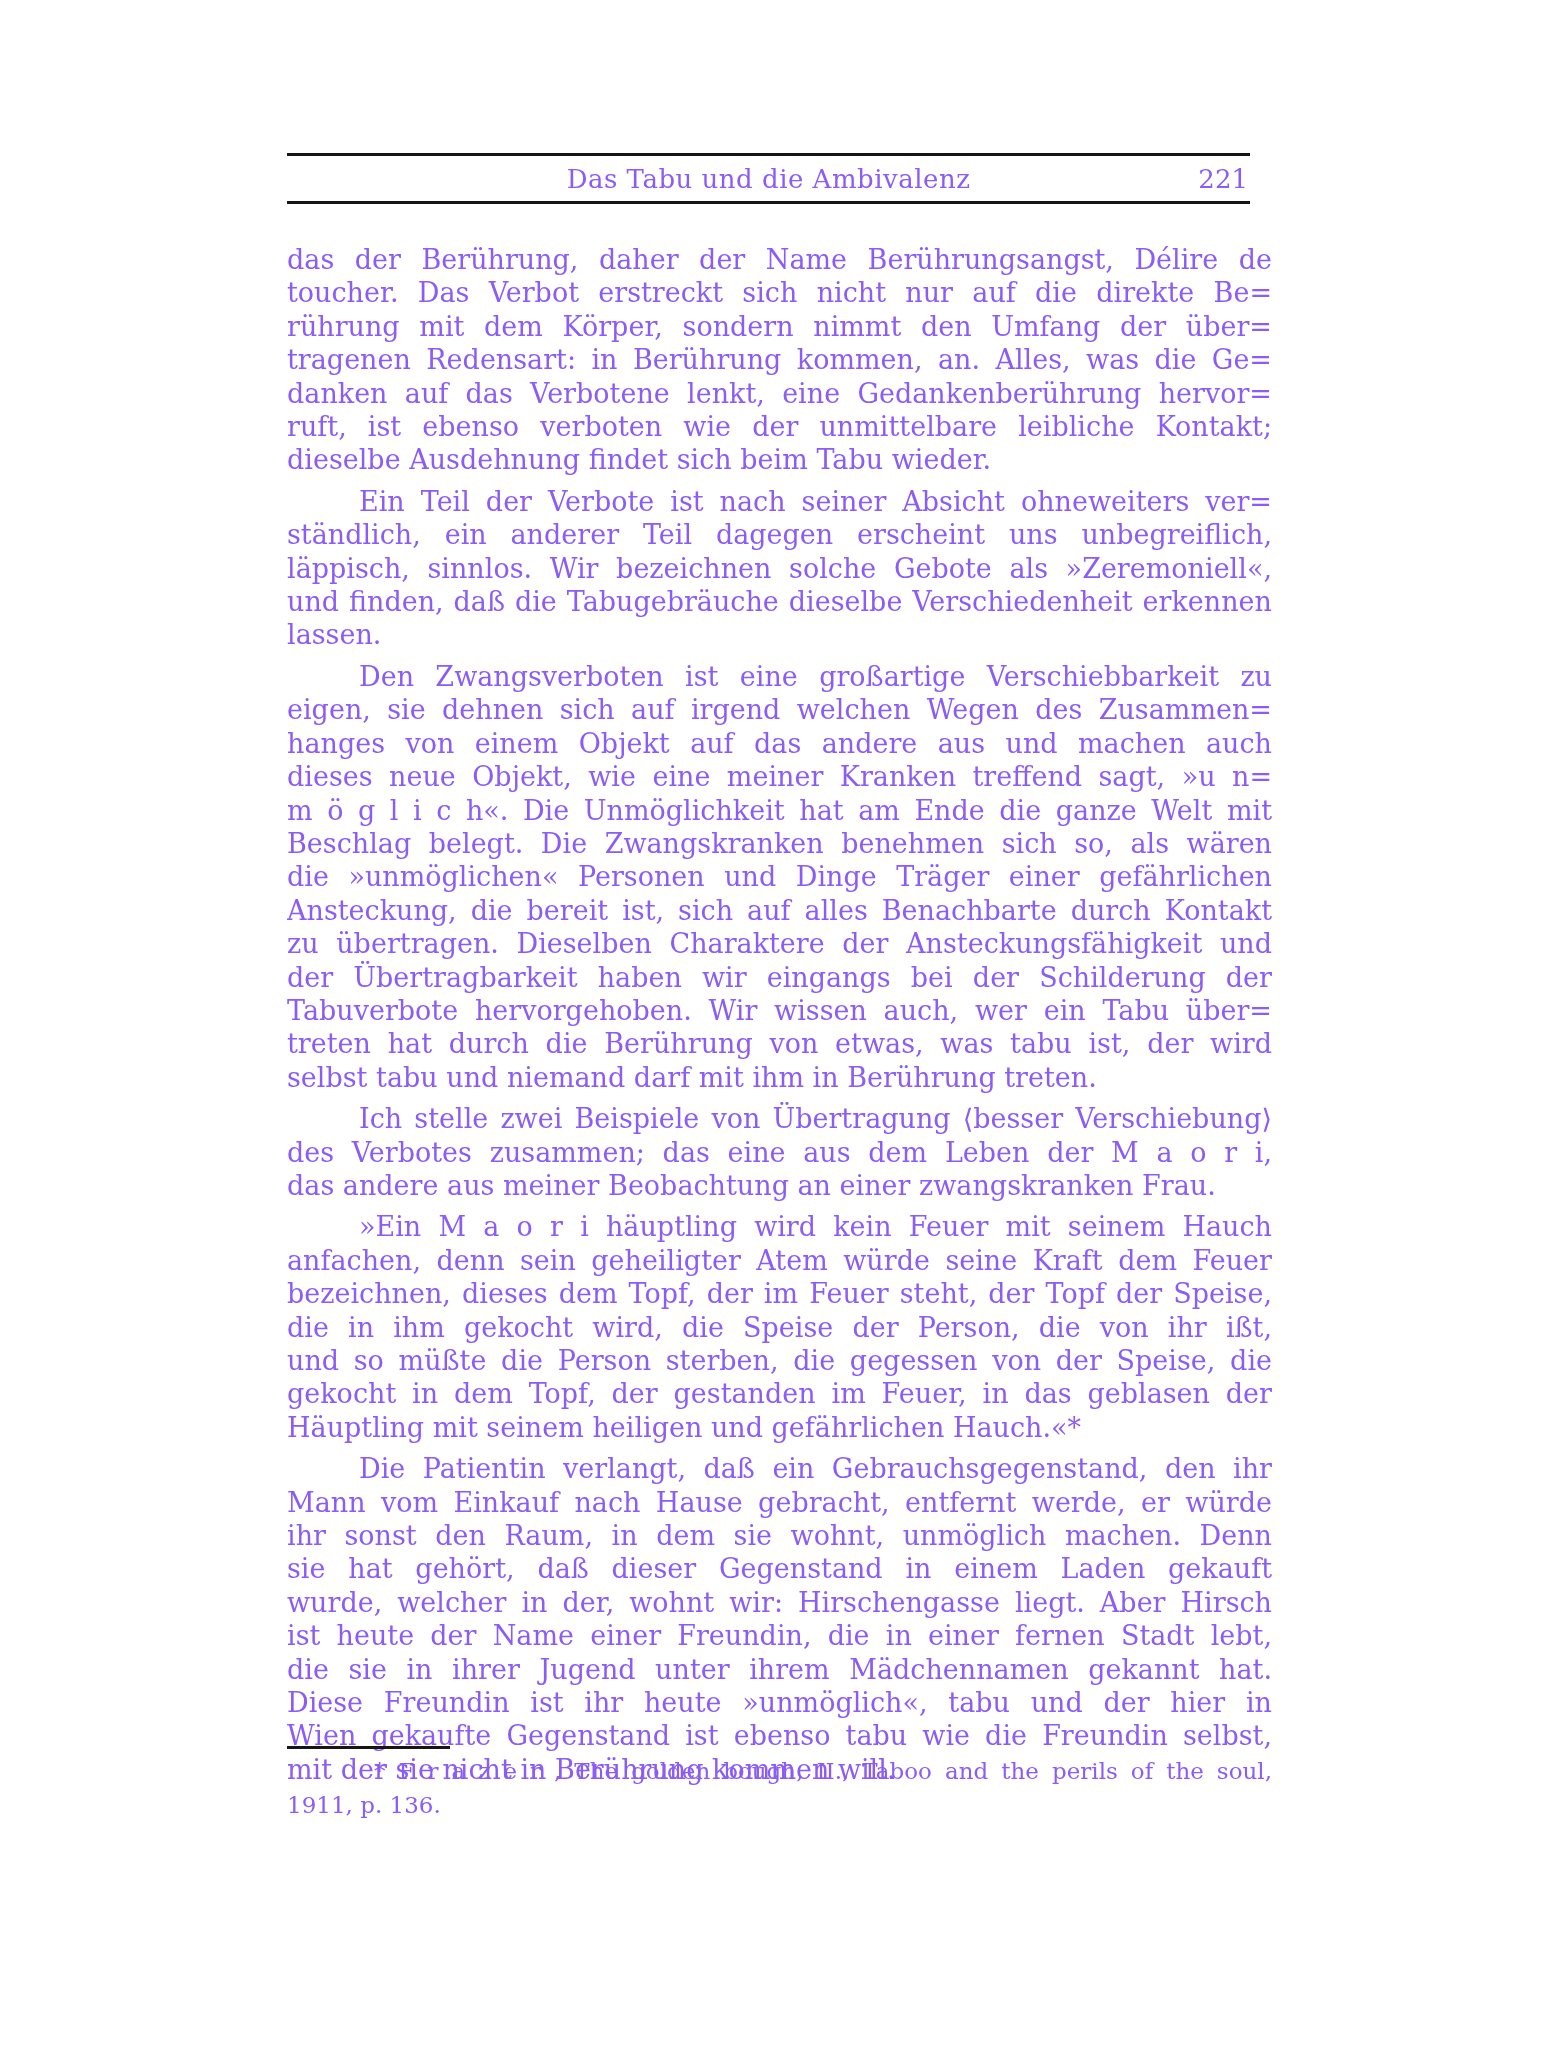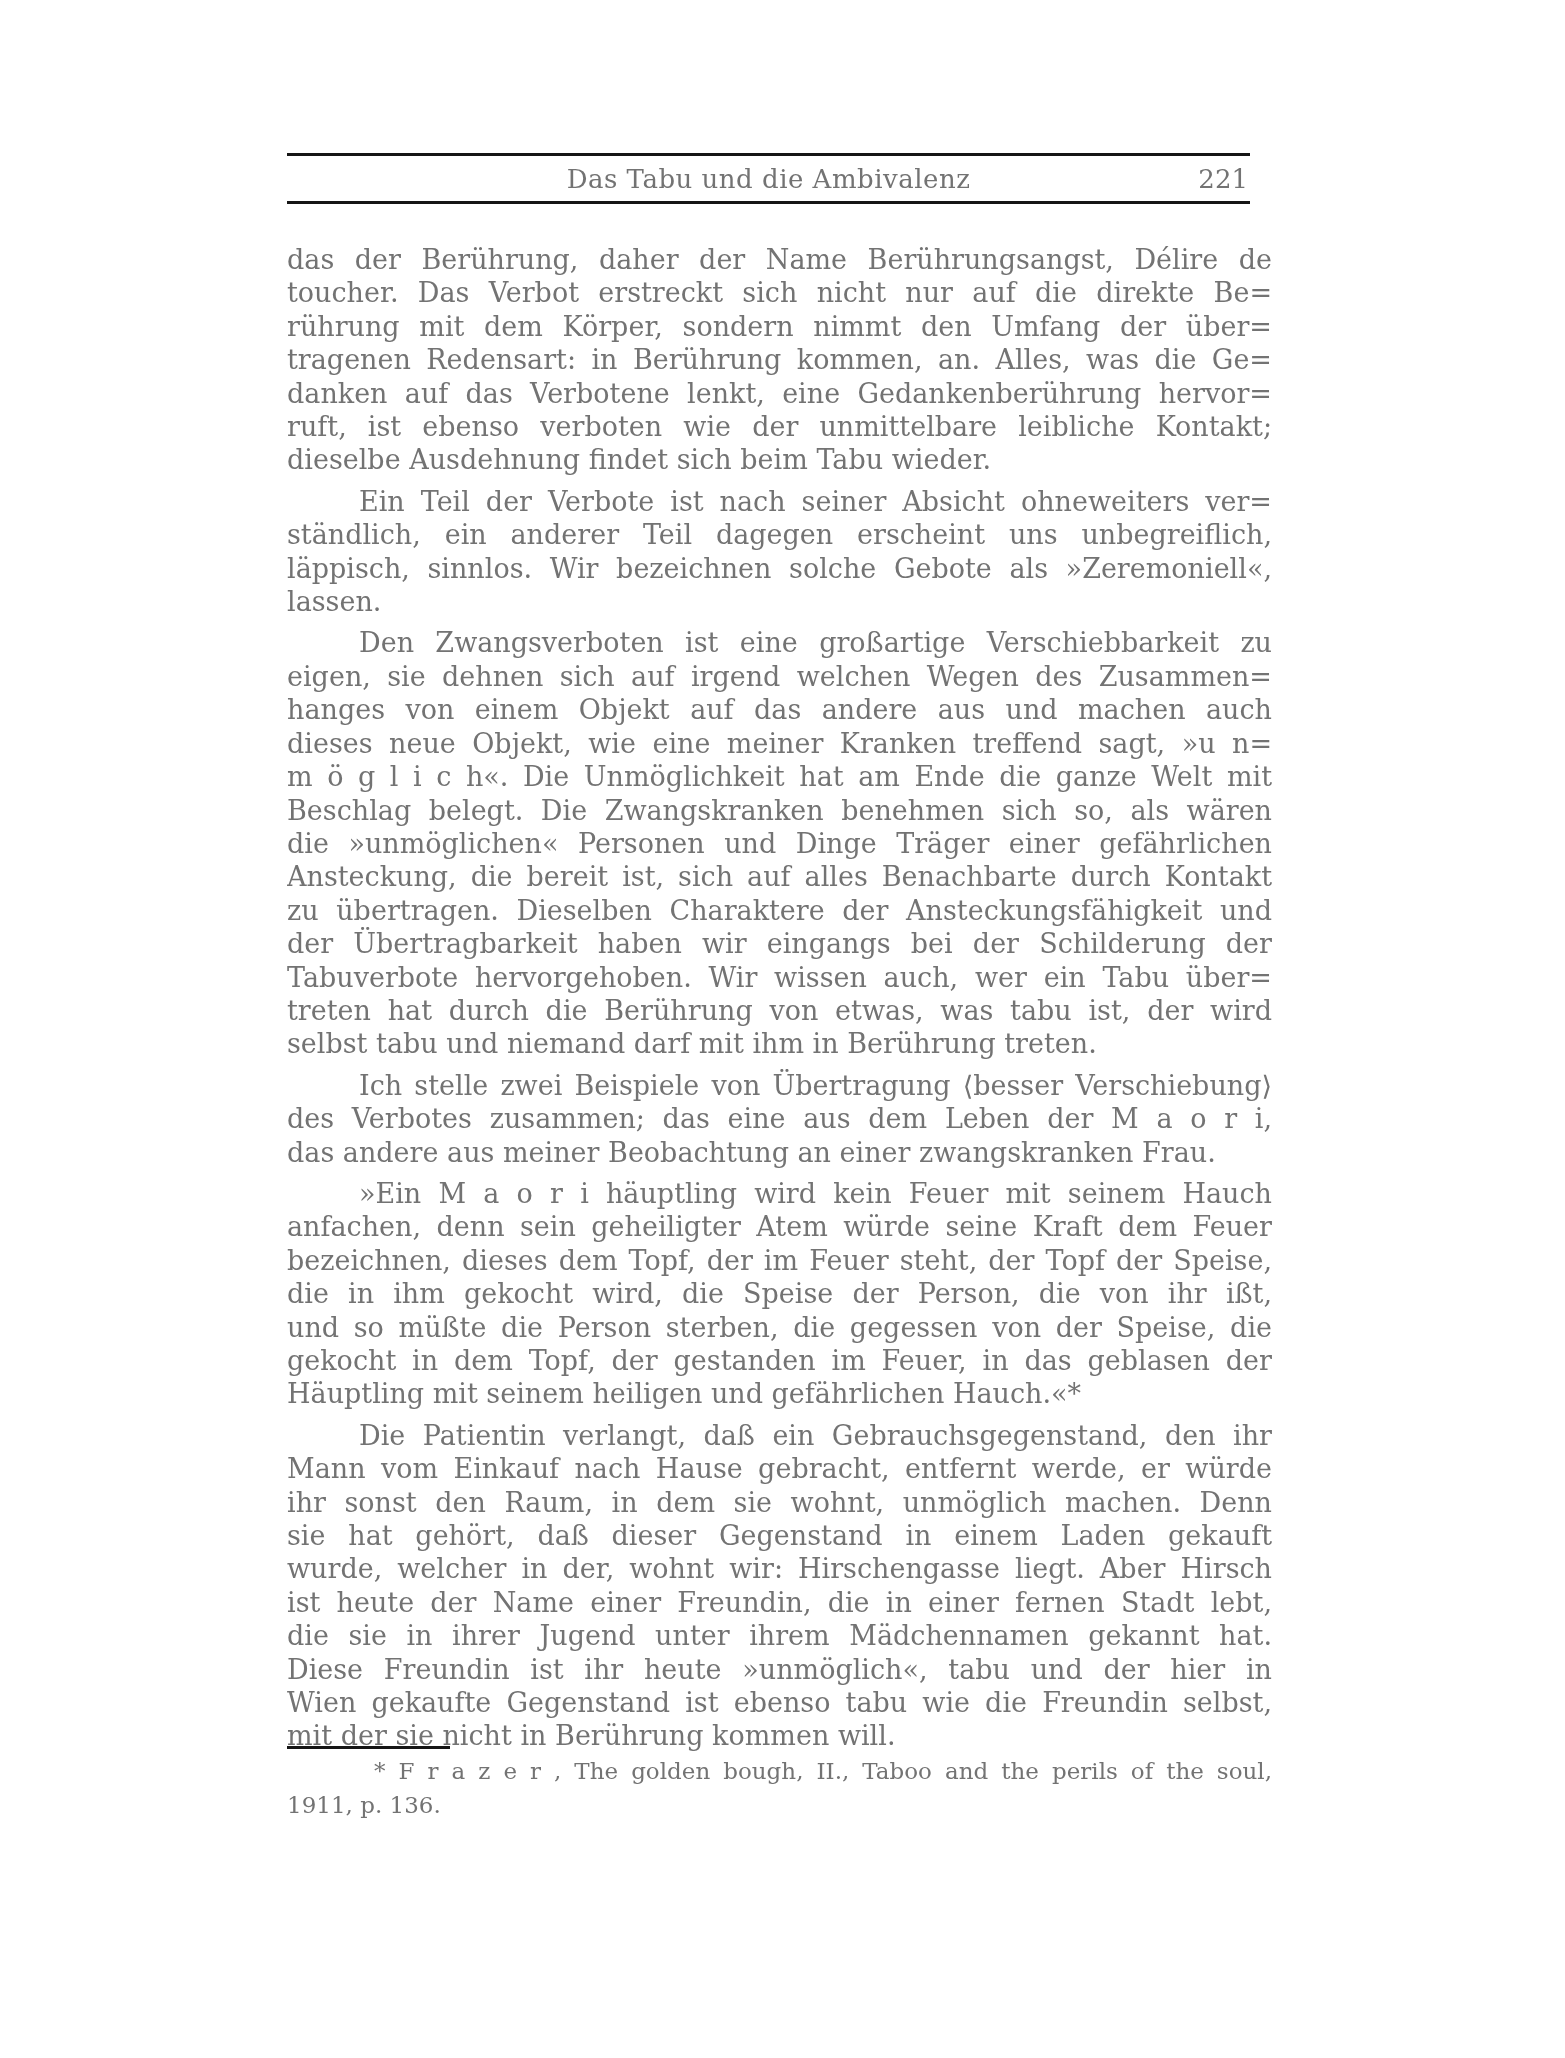--- a/index.html
+++ b/index.html
@@ -5,21 +5,21 @@
   html, body {
     margin: 0;
     padding: 0;
     background: #e8e8e8;
   }
   .page {
     position: relative;
     width: 1565px;
     height: 2058px;
     background: #ffffff;
-    color: #737373;
+    color: #8b5cf6;
     font-family: "DejaVu Serif", "Liberation Serif", serif;
     overflow: hidden;
     text-decoration: underline;
   }
   
   .rule {
     position: absolute;
     left: 287px;
     width: 963px;
     height: 3px;
@@ -119,20 +119,21 @@
       <div class="line">das der Berührung, daher der Name Berührungsangst, Délire de</div>
       <div class="line">toucher. Das Verbot erstreckt sich nicht nur auf die direkte Be=</div>
       <div class="line">rührung mit dem Körper, sondern nimmt den Umfang der über=</div>
       <div class="line">tragenen Redensart: in Berührung kommen, an. Alles, was die Ge=</div>
       <div class="line">danken auf das Verbotene lenkt, eine Gedankenberührung hervor=</div>
       <div class="line">ruft, ist ebenso verboten wie der unmittelbare leibliche Kontakt;</div>
       <div class="line last">dieselbe Ausdehnung findet sich beim Tabu wieder.</div>
       <div class="line indent">Ein Teil der Verbote ist nach seiner Absicht ohneweiters ver=</div>
       <div class="line">ständlich, ein anderer Teil dagegen erscheint uns unbegreiflich,</div>
       <div class="line">läppisch, sinnlos. Wir bezeichnen solche Gebote als »Zeremoniell«,</div>
+      <div class="line">und finden, daß die Tabugebräuche dieselbe Verschiedenheit erkennen</div>
       <div class="line last">lassen.</div>
       <div class="line indent">Den Zwangsverboten ist eine großartige Verschiebbarkeit zu</div>
       <div class="line">eigen, sie dehnen sich auf irgend welchen Wegen des Zusammen=</div>
       <div class="line">hanges von einem Objekt auf das andere aus und machen auch</div>
       <div class="line">dieses neue Objekt, wie eine meiner Kranken treffend sagt, »u n=</div>
       <div class="line">m ö g l i c h«. Die Unmöglichkeit hat am Ende die ganze Welt mit</div>
       <div class="line">Beschlag belegt. Die Zwangskranken benehmen sich so, als wären</div>
       <div class="line">die »unmöglichen« Personen und Dinge Träger einer gefährlichen</div>
       <div class="line">Ansteckung, die bereit ist, sich auf alles Benachbarte durch Kontakt</div>
       <div class="line">zu übertragen. Dieselben Charaktere der Ansteckungsfähigkeit und</div>

